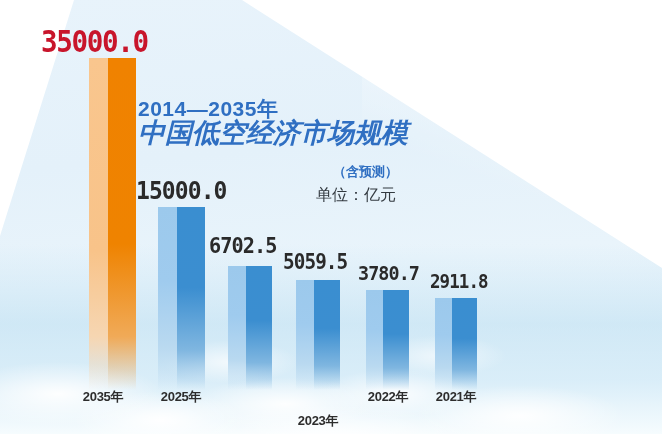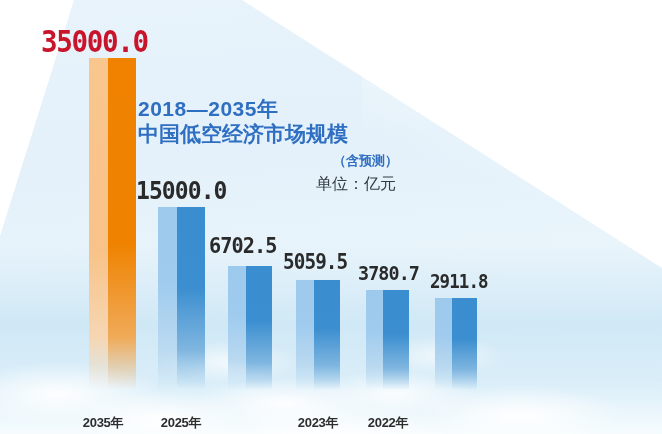--- a/index.html
+++ b/index.html
@@ -58,27 +58,27 @@
     text-align:left;
   }
   .title-line1,.title-line2{
     color:#2f6fc2;
     font-weight:bold;
     font-size:21px;
     letter-spacing:.5px;
     line-height:25px;
     white-space:nowrap;
   }
-  .title-line2{font-size:21px;letter-spacing:0px;}
+  .title-line2{font-size:27px;letter-spacing:0px;font-style:italic;}
   .title-sub{
     color:#2f6fc2;
     font-size:13px;
     font-weight:bold;
     text-align:right;
-    margin-top:6px;
+    margin-top:17px;
     padding-right:2px;
     font-family:Liberation Serif, serif;
   }
   .title-unit{
     color:#333a40;
     font-size:16px;
     text-align:right;
     margin-top:4px;
     padding-right:4px;
   }
@@ -123,21 +123,21 @@
     transform:scaleX(.92);
     transform-origin:left bottom;
   }
   .val-label.hero{
     color:#c8152b;
     letter-spacing:-1.5px;
   }
 
   .x-label{
     position:absolute;
-    top:414px;
+    top:388px;
     font-size:13px;
     font-weight:bold;
     color:#2d2d2d;
     text-align:center;
     letter-spacing:-.3px;
   }
 
   .source{
     position:absolute;
     left:509px;top:376px;
@@ -174,35 +174,36 @@
       <div class="bar blue" style="left: 228px; width: 44px; height: 124px; bottom: 44px;">
         <div class="seg-l"></div>
         <div class="seg-r"></div>
       </div>
       <div class="val-label" style="left: 209px; top: 233px; font-size: 22px;">6702.5</div>
       <div class="bar blue" style="left: 296px; width: 44px; height: 110px; bottom: 44px;">
         <div class="seg-l"></div>
         <div class="seg-r"></div>
       </div>
       <div class="val-label" style="left: 283px; top: 250px; font-size: 21px;">5059.5</div>
-      <div class="x-label" style="left: 282px; width: 72px;">2023年</div>
+      <div class="x-label" style="left: 282px; width: 72px; margin-top: 24px;">2023年</div>
       <div class="bar blue" style="left: 366px; width: 43px; height: 100px; bottom: 44px;">
         <div class="seg-l"></div>
         <div class="seg-r"></div>
       </div>
       <div class="val-label" style="left: 358px; top: 261px; font-size: 20px;">3780.7</div>
       <div class="x-label" style="left: 352px; width: 72px;">2022年</div>
       <div class="bar blue" style="left: 435px; width: 42px; height: 92px; bottom: 44px;">
         <div class="seg-l"></div>
         <div class="seg-r"></div>
       </div>
       <div class="val-label" style="left: 430px; top: 270px; font-size: 19px;">2911.8</div>
+      <div class="x-label" style="left: 420px; width: 72px;">2021年</div>
     </div>
 
   <div class="title-block">
-    <div class="title-line1">2018—2035年</div>
+    <div class="title-line1">2014—2035年</div>
     <div class="title-line2">中国低空经济市场规模</div>
     <div class="title-sub">（含预测）</div>
     <div class="title-unit">单位：亿元</div>
   </div>
 
 
 </div>
 
 </body></html>

